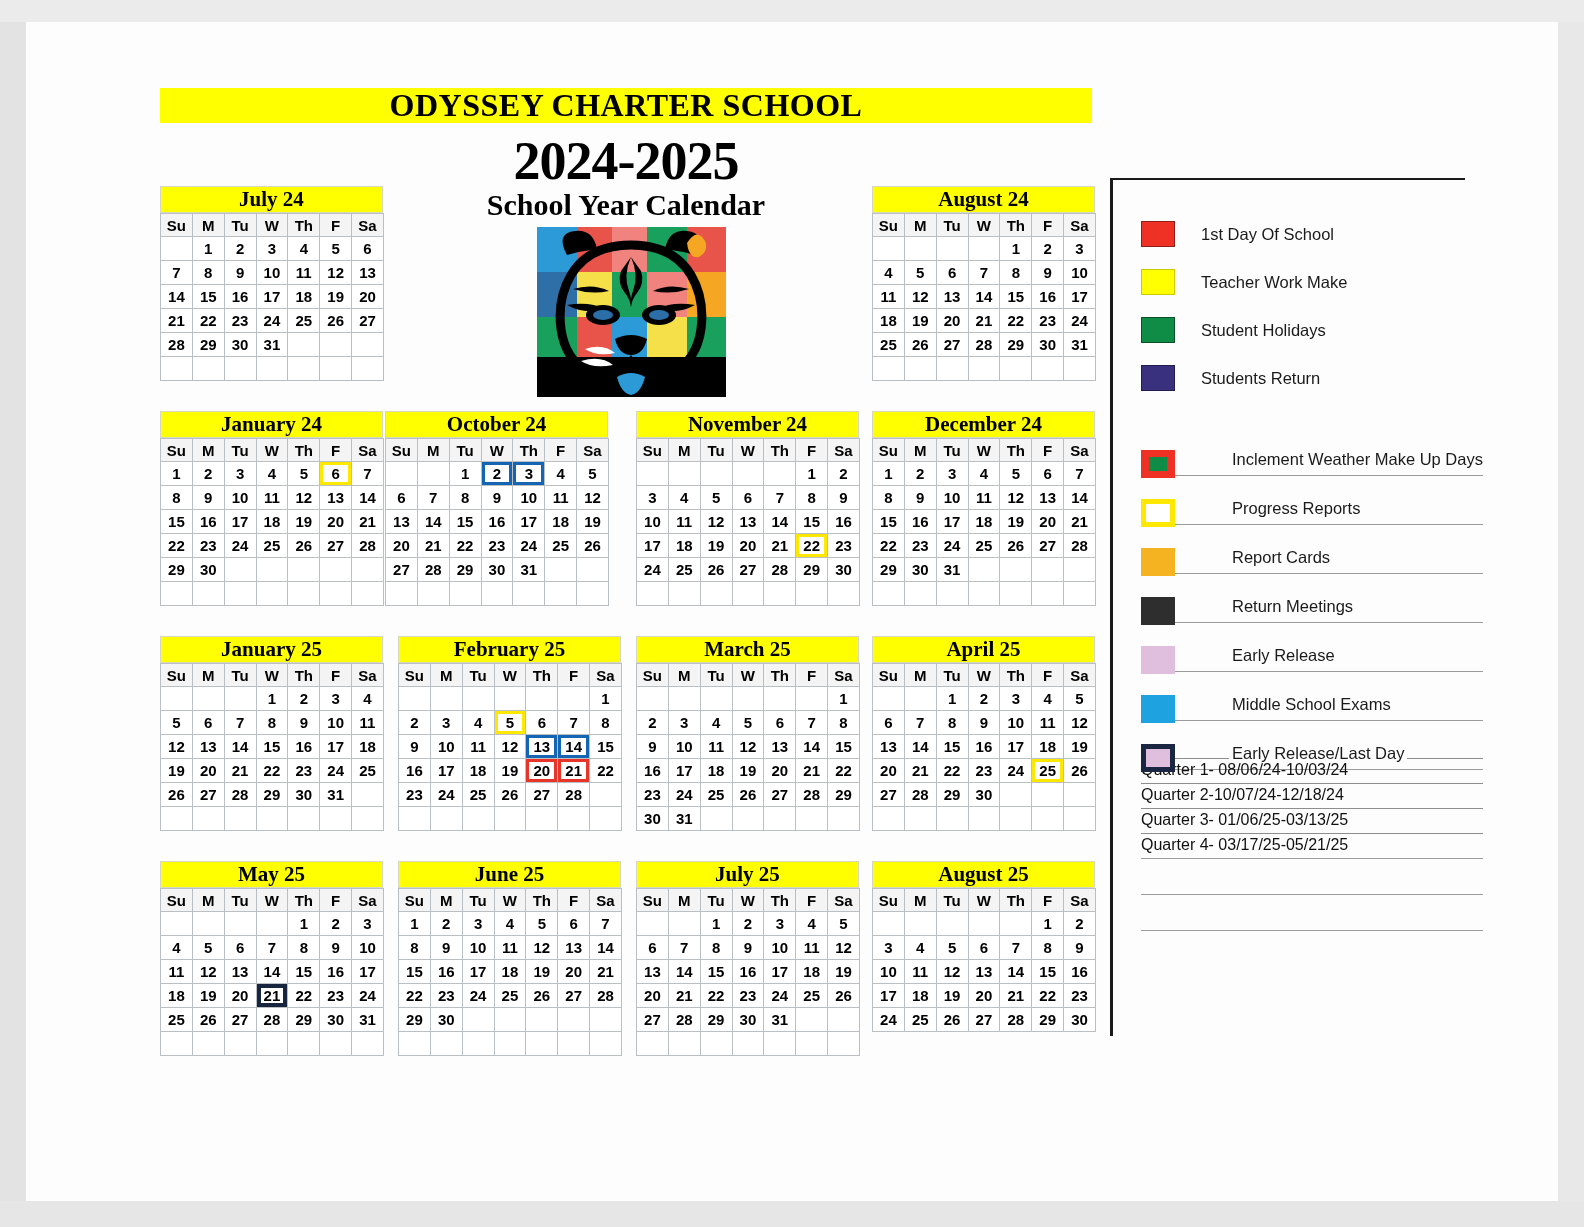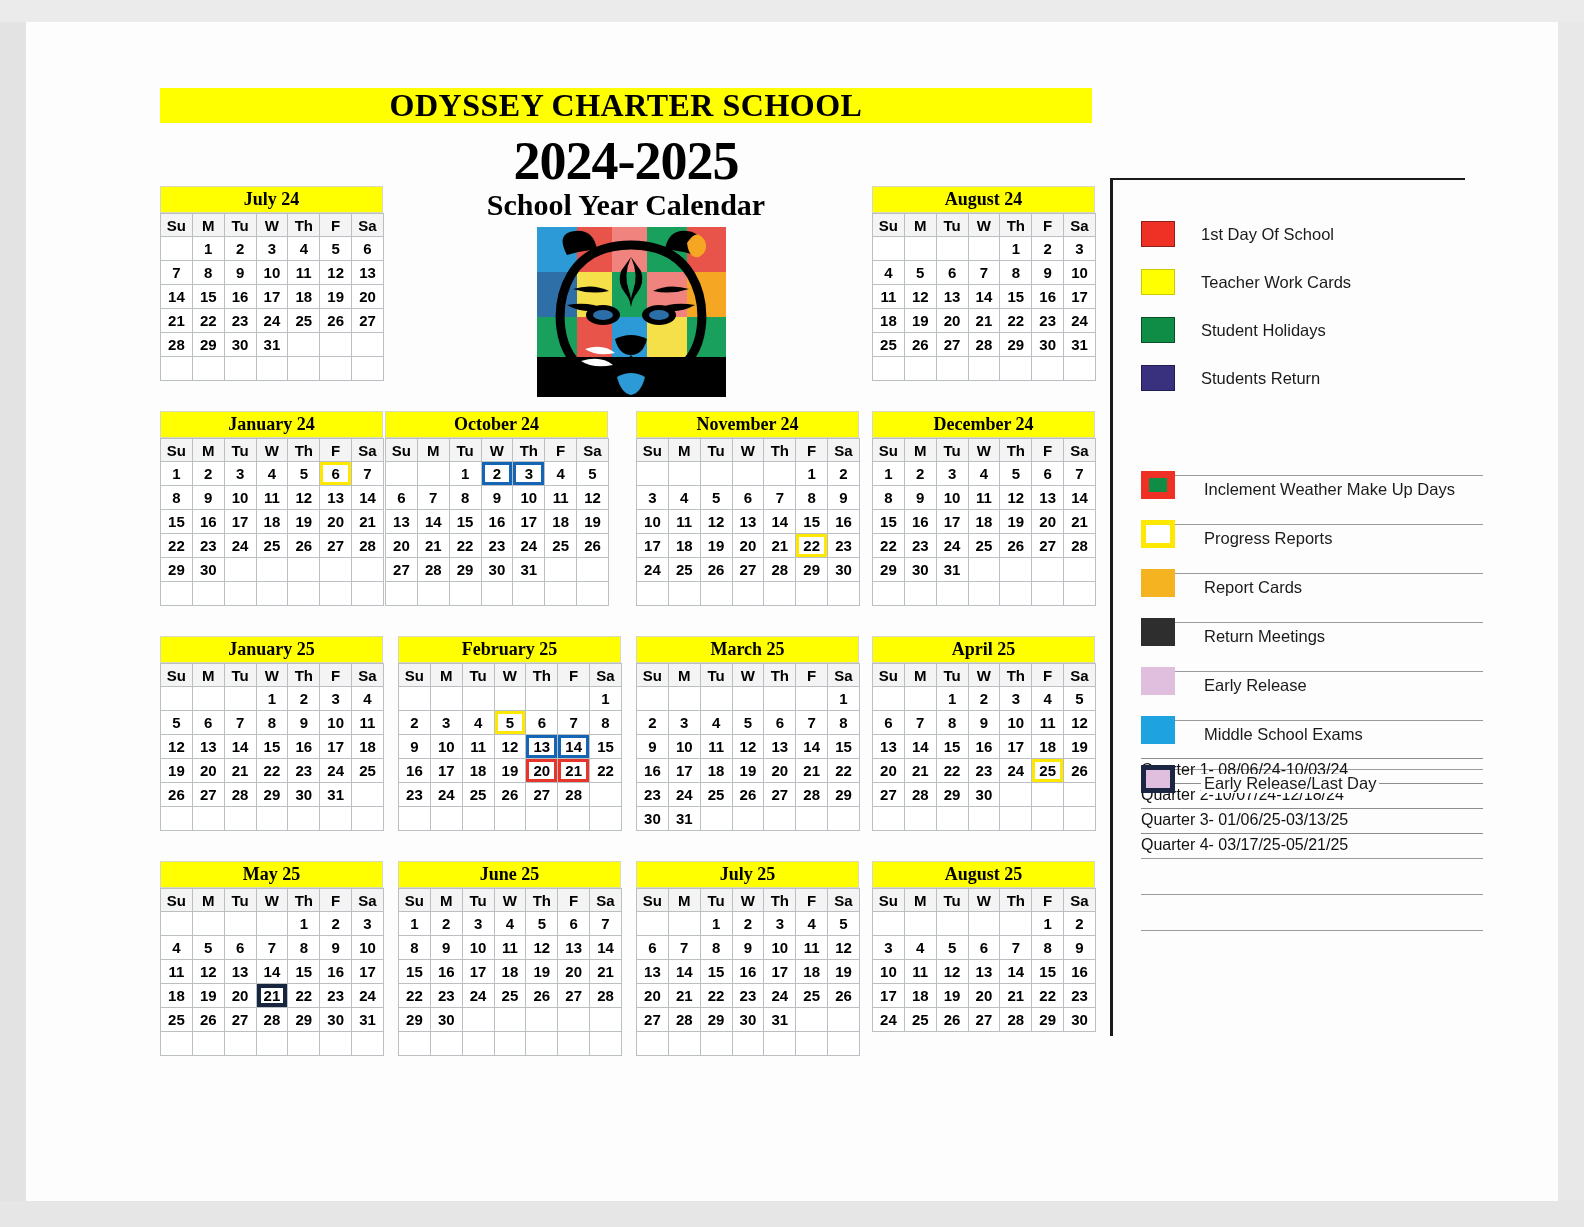--- a/index.html
+++ b/index.html
@@ -53,21 +53,21 @@
   
   .month{
     position:absolute;
     width:223px;
   }
   .m-head{
     background:#ffff00;
     height:27px;
     display:flex;align-items:center;justify-content:center;
     font-family:"Liberation Serif", serif;
-    font-weight:bold;font-size:18px;color:#000;
+    font-weight:bold;font-size:21px;color:#000;
     border:1px solid #d8d8c0;
     box-sizing:border-box;
   }
   table.cal{
     border-collapse:collapse;
     width:223px;
     table-layout:fixed;
   }
   table.cal td, table.cal th{
     width:31.85px;height:24px;
@@ -110,21 +110,21 @@
   .leg-top{position:absolute;left:28px;top:30px;width:330px;}
   .leg-row{display:flex;align-items:center;height:48px;text-align:right;}
   .sw{width:34px;height:26px;flex:0 0 34px;margin-right:26px;box-sizing:border-box;}
   .sw.red{background:#ee3124;border:1px solid #8d2018;}
   .sw.yellow{background:#ffff00;border:1px solid #ccc900;}
   .sw.green{background:#0f8c45;border:1px solid #0a4f28;}
   .sw.purple{background:#39307e;border:1px solid #221c50;}
   .leg-label{font-size:16.5px;color:#1a1a1a;white-space:nowrap;}
 
   .leg-bottom{position:absolute;left:28px;top:270px;width:330px;}
-  .leg-row2{position:relative;height:49px;display:flex;align-items:flex-end;}
+  .leg-row2{position:relative;height:49px;display:flex;align-items:flex-start;gap:28px;}
   .leg-row2 .line{
     position:absolute;left:34px;right:-12px;top:50%;height:1px;background:#9a9a9a;
   }
   .leg-row2 .sw2{
     width:34px;height:28px;flex:0 0 34px;margin-right:26px;
     position:relative;z-index:2;box-sizing:border-box;
   }
   .leg-row2 .leg-label{position:relative;z-index:2;background:#fdfdfd;padding:0 3px;}
   .sw2.inclement{background:#ee3124;border:none;display:flex;align-items:center;justify-content:center;}
   .sw2.inclement i{display:block;width:18px;height:14px;background:#0f8c45;}
@@ -1215,21 +1215,21 @@
     </div>
 
   <div class="legend">
     <div class="leg-top" id="legend-primary">
         <div class="leg-row">
           <span class="sw red"></span>
           <span class="leg-label">1st Day Of School</span>
         </div>
         <div class="leg-row">
           <span class="sw yellow"></span>
-          <span class="leg-label">Teacher Work Cards</span>
+          <span class="leg-label">Teacher Work Make</span>
         </div>
         <div class="leg-row">
           <span class="sw green"></span>
           <span class="leg-label">Student Holidays</span>
         </div>
         <div class="leg-row">
           <span class="sw purple"></span>
           <span class="leg-label">Students Return</span>
         </div>
       </div>

